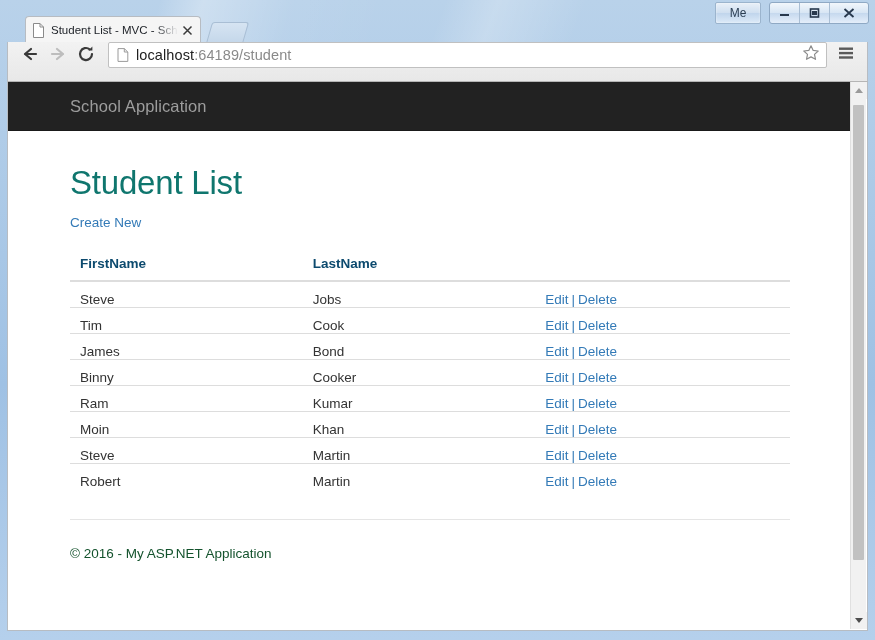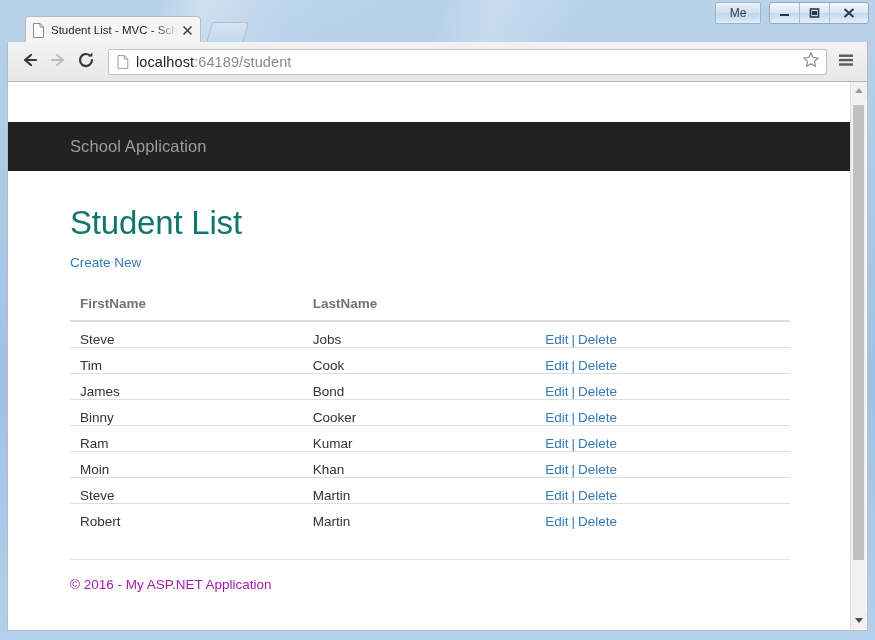--- a/index.html
+++ b/index.html
@@ -138,21 +138,21 @@
   .toolbar {
     position: absolute;
     left: 0; top: 32px;
     width: 861px; height: 40px;
     background: linear-gradient(180deg,#f2f2f2 0%, #e8e8e8 100%);
     border-bottom: 1px solid #b5b5b5;
     border-left: 1px solid #b7bcc2;
     border-right: 1px solid #b7bcc2;
     box-sizing: border-box;
     display: flex;
-    align-items: center;
+    align-items: flex-start;
     padding: 0 8px;
   }
   .navbtn {
     width: 28px; height: 28px;
     display: flex; align-items: center; justify-content: center;
     flex: 0 0 auto;
   }
   .omnibox {
     flex: 1 1 auto;
     height: 26px;
@@ -199,21 +199,20 @@
     overflow: hidden;
   }
 
   
   .navbar {
     height: 48px;
     background: #222222;
     border-bottom: 1px solid #1a1a1a;
     display: flex;
     align-items: center;
-    margin-top: 40px;
   }
   .navbar-brand {
     color: #9d9d9d;
     font-size: 16.5px;
     padding-left: 62px;
     letter-spacing: 0.1px;
   }
   .container {
     padding: 0 62px 0 62px;
   }
@@ -233,21 +232,21 @@
   }
   table.grid {
     width: 720px;
     border-collapse: collapse;
     margin-top: 17px;
     font-size: 13.5px;
   }
   table.grid th {
     text-align: left;
     font-weight: bold;
-    color: #737373;
+    color: #0c4a6e;
     padding: 8px 8px 9px 10px;
     border-bottom: 2px solid #dddddd;
     font-size: 13.5px;
   }
   table.grid td {
     padding: 10px 8px 0 10px;
     color: #333;
     border-top: 1px solid #dddddd;
   }
   table.grid tbody tr:first-child td { border-top: none; }
@@ -257,23 +256,23 @@
   td.actions { color: #337ab7; }
   td.actions a { color: #337ab7; text-decoration: none; }
   td.actions .sep { color: #337ab7; padding: 0 3px; }
   .footer-hr {
     width: 720px;
     height: 1px;
     background: #e5e5e5;
     margin-top: 30px;
   }
   .footer-text {
-    margin-top: 17px;
+    margin-top: 26px;
     font-size: 13.5px;
-    color: #a21caf;
+    color: #14532d;
   }
 
   
   .scrollbar {
     position: absolute;
     right: 1px; top: 0;
     width: 16px; height: 547px;
     background: #f1f1f1;
     border-left: 1px solid #e0e0e0;
     box-sizing: border-box;

